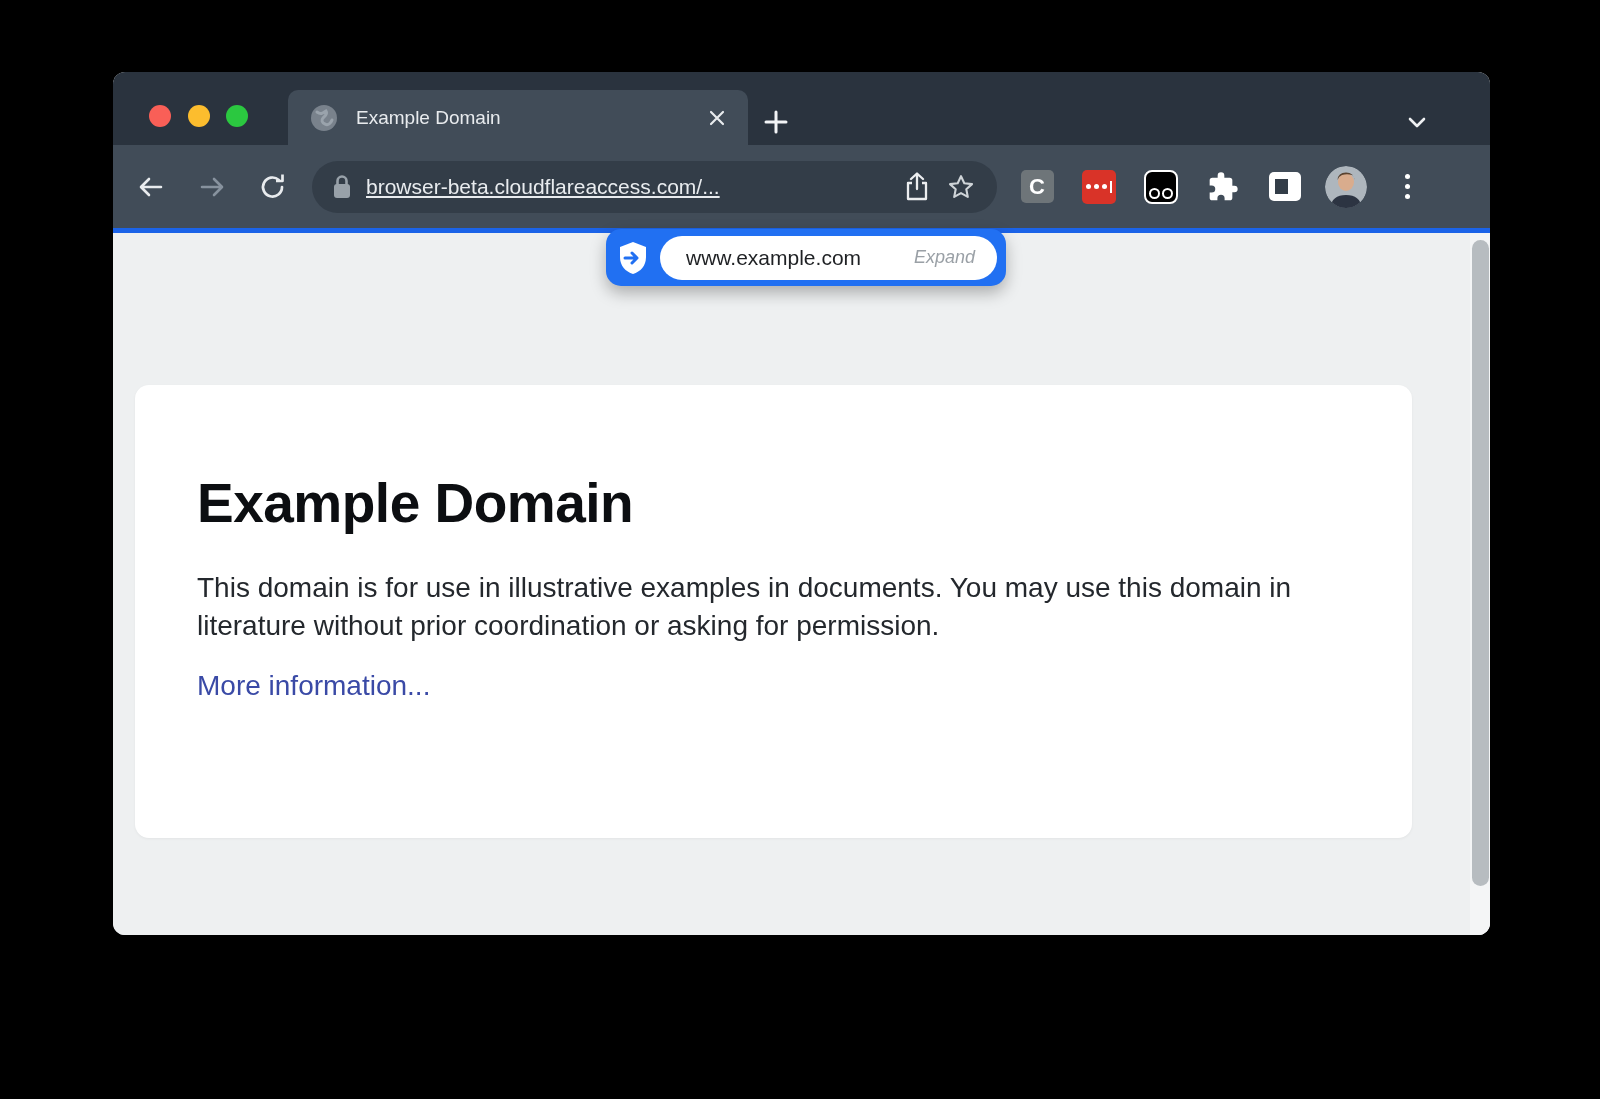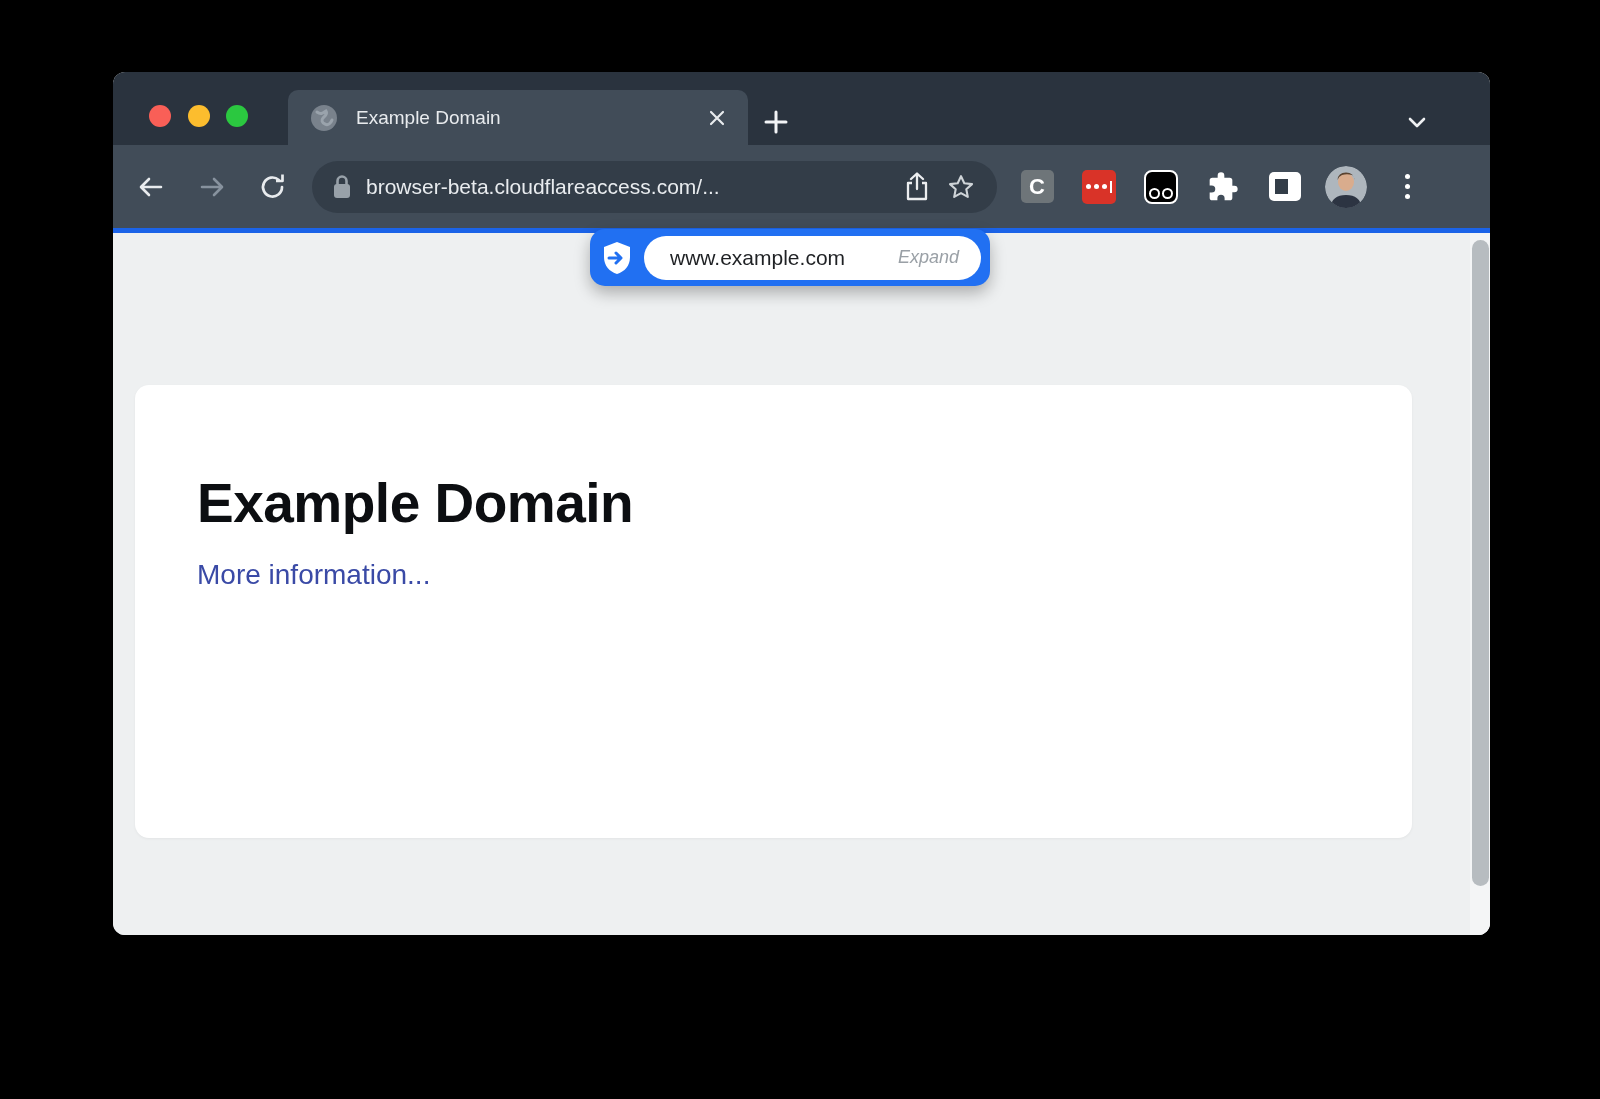--- a/index.html
+++ b/index.html
@@ -30,21 +30,21 @@
     display:flex; align-items:center; justify-content:center; }
 
   
   .toolbar { height:83px; background:#414c58; display:flex; align-items:center;
     padding:0 18px 0 16px; flex:0 0 auto; }
   .navbtn { width:44px; height:44px; display:flex; align-items:center;
     justify-content:center; margin-right:17px; border-radius:50%; flex:0 0 auto; }
   .omnibox { height:52px; width:685px; background:#333d48; border-radius:26px;
     display:flex; align-items:center; padding:0 14px 0 20px; flex:0 0 auto; }
   .lock { margin-right:14px; flex:0 0 auto; }
-  .url { color:#e9ecef; font-size:21px; flex:1; white-space:nowrap; overflow:hidden; }
+  .url { color:#e9ecef; font-size:21px; flex:1; white-space:nowrap; overflow:hidden;text-decoration:underline; }
   .pillbtn { width:44px; height:44px; display:flex; align-items:center;
     justify-content:center; flex:0 0 auto; }
   .ext { width:44px; height:44px; display:flex; align-items:center;
     justify-content:center; margin-left:18px; flex:0 0 auto; }
   .c-badge { width:33px; height:33px; border-radius:5px; background:#6e7579;
     color:#fff; font-size:22px; font-weight:bold; display:flex; align-items:center;
     justify-content:center; }
   .lp-badge { width:34px; height:34px; border-radius:5px; background:#d93328;
     display:flex; align-items:center; justify-content:center; gap:3px; }
   .lp-badge i { width:5px; height:5px; border-radius:50%; background:#fff; }
@@ -58,21 +58,21 @@
   .panel-badge i { width:13px; height:15px; background:#333d48; display:block; }
   .avatar { width:42px; height:42px; border-radius:50%; overflow:hidden; flex:0 0 auto; }
   .kebab { display:flex; flex-direction:column; gap:5px; align-items:center; }
   .kebab i { width:5px; height:5px; border-radius:50%; background:#fff; }
 
   .blueline { height:5px; background:#1b63e8; flex:0 0 auto; }
 
   
   .viewport { position:relative; flex:1; background:#eef0f1; }
 
-  .iso-pill { position:absolute; left:477px; top:-4px; width:400px; height:57px;
+  .iso-pill { position:absolute; left:493px; top:-4px; width:400px; height:57px;
     background:#2170f2; border-radius:15px; display:flex; align-items:center;
     box-shadow:0 7px 16px rgba(0,0,0,.28); }
   .iso-shield { width:54px; display:flex; align-items:center; justify-content:center; }
   .iso-inner { height:44px; flex:1; margin-right:9px; background:#fff;
     border-radius:22px; display:flex; align-items:center; padding:0 22px 0 26px; }
   .iso-domain { font-size:21px; color:#1f2124; flex:1; }
   .iso-expand { font-size:18px; color:#9aa0a6;font-style:italic; }
 
   .card { position:absolute; left:22px; top:152px; width:1277px; height:453px;
     background:#fff; border-radius:14px; box-shadow:0 1px 3px rgba(0,0,0,.05);
@@ -229,20 +229,21 @@
         </svg>
       </span>
       <span class="iso-inner">
         <span class="iso-domain">www.example.com</span>
         <span class="iso-expand">Expand</span>
       </span>
     </div>
 
     <div class="card">
       <div class="h1">Example Domain</div>
+      <div class="para">This domain is for use in illustrative examples in documents. You may use this domain in literature without prior coordination or asking for permission.</div>
       <a class="morelink" href="#">More information...</a>
     </div>
 
     <div class="scrolltrack">
       <div class="scrollthumb"></div>
     </div>
 
   </div>
 </div>
 

